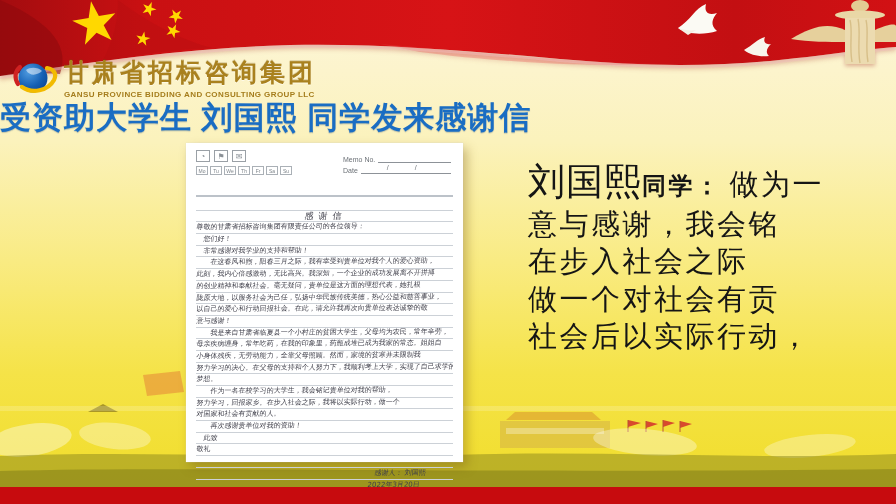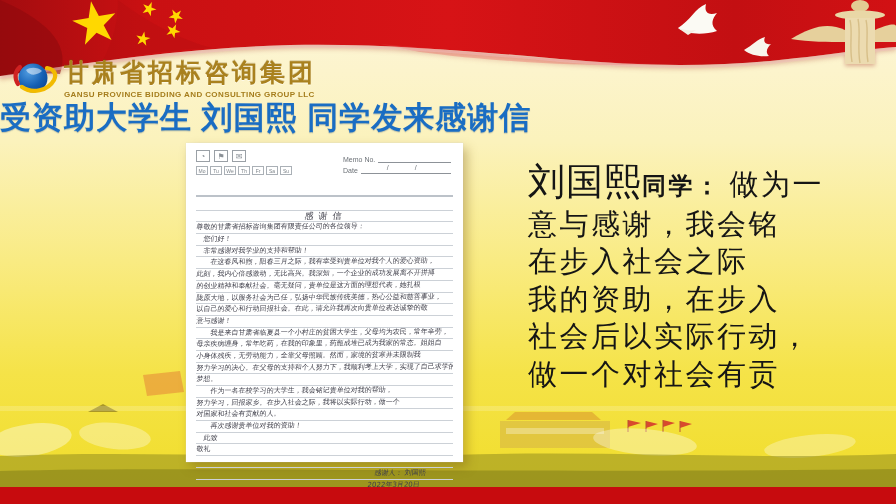--- a/index.html
+++ b/index.html
@@ -180,23 +180,22 @@
     </div>
   </div>
 
   <div class="quote">
     <div class="qline">
       <span class="qname">刘国熙</span><span class="qsal">同学：</span><span>做为一</span>
     </div>
     <div>
         <div class="qline">意与感谢，我会铭</div>
         <div class="qline">在步入社会之际</div>
-        <div class="qline">我的资助，在步入</div>
+        <div class="qline">做一个对社会有贡</div>
         <div class="qline">社会后以实际行动，</div>
-        <div class="qline">做一个对社会有贡</div>
       </div>
   </div>
 
   <svg class="scene-svg" width="896" height="120" viewBox="0 0 896 120">
     <polygon points="143,5 180,1 184,22 147,26" fill="#e8983a" opacity="0.7"></polygon>
     <polygon points="88,42 103,34 118,42" fill="#6b5a14" opacity="0.55"></polygon>
     <rect x="0" y="36" width="896" height="5" fill="#ffffff" opacity="0.18"></rect>
     <g>
       <path d="M515,42 L592,42 L601,50 L506,50 Z" fill="#d8962e" opacity="0.55"></path>
       <rect x="500" y="51" width="110" height="27" fill="#cfa94a" opacity="0.45"></rect>

